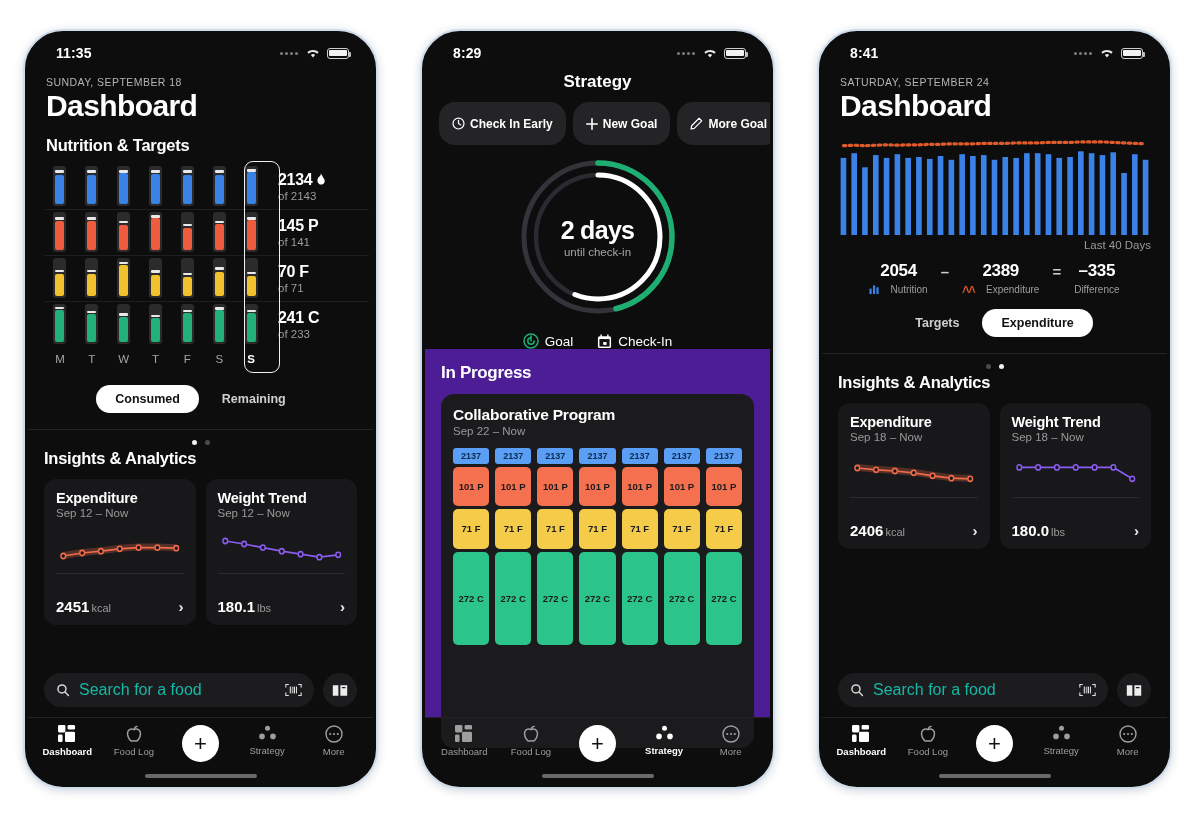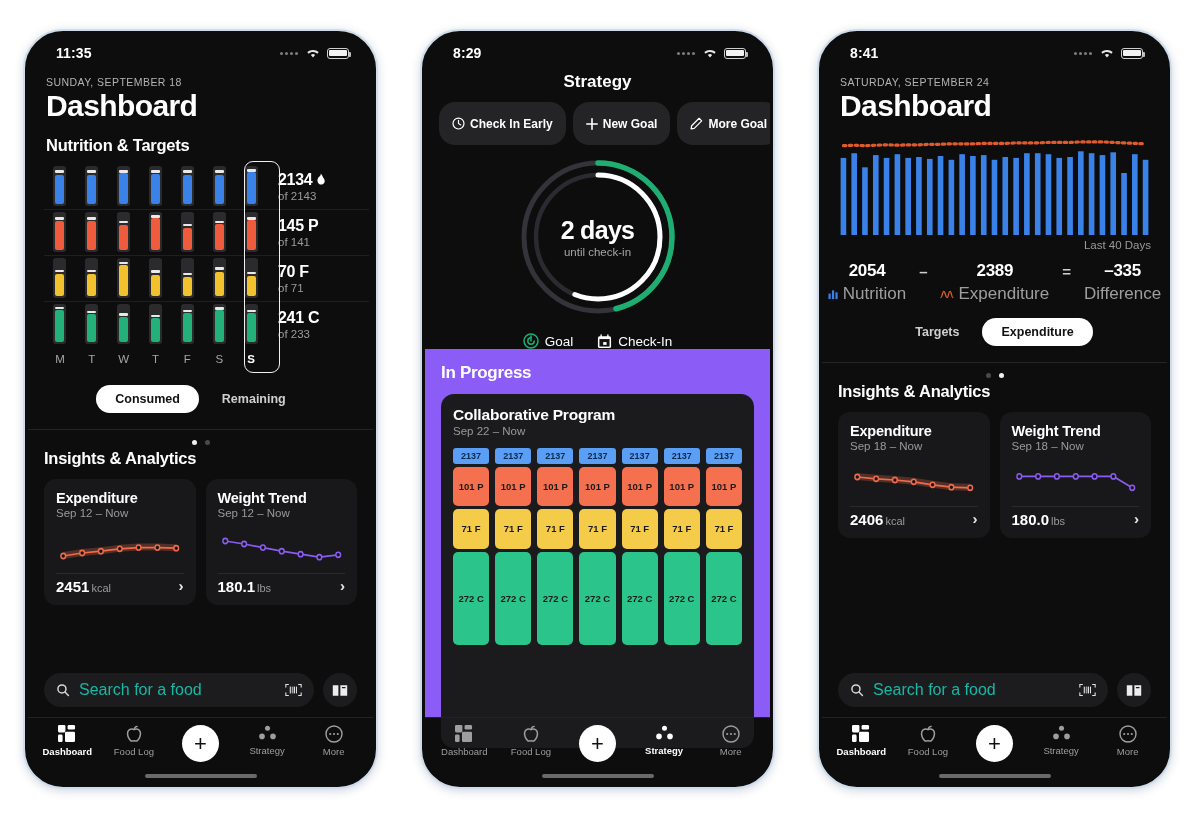--- a/index.html
+++ b/index.html
@@ -72,21 +72,21 @@
   .pagedots i { width:5px;height:5px;border-radius:50%;background:#4a4a4a;display:block;}
   .pagedots i.on { background:#f0f0f0; }
 
   
   .insights-wrap { padding: 0 16px; flex:0 0 auto;}
   .cards { display:flex; gap:10px; margin-top:11px; }
   .card { flex:1; background:#18181a; border-radius:12px; padding:11px 12px 0 12px; }
   .card-t { color:#fff; font-size:14.5px; font-weight:700; letter-spacing:-.2px;}
   .card-s { color:#9a9a9a; font-size:11.5px; margin-top:1px;}
   .card-chart { height:46px; margin-top:6px; }
-  .card-foot { border-top:1px solid #2a2a2d; margin-top:2px; padding:4px 0 10px; display:flex; justify-content:space-between;}
+  .card-foot { border-top:1px solid #2a2a2d; margin-top:2px; padding:24px 0 10px; display:flex; align-items:center; justify-content:space-between;}
   .card-val { color:#fff; font-size:15px; font-weight:700;}
   .card-val span { color:#9a9a9a; font-size:11px; font-weight:400; margin-left:2px;}
   .chev { color:#e8e8e8; font-size:15px; font-weight:700; line-height:1;}
 
   
   .bottom { margin-top:auto; flex:0 0 auto; }
   .searchrow { display:flex; align-items:center; gap:9px; padding:9px 16px 10px 16px;}
   .searchbar { flex:1; height:34px; background:#1c1c1e; border-radius:17px; display:flex; align-items:center; gap:9px; padding:0 12px;}
   .search-ph { color:#14b8a6; font-size:16px; flex:1; }
   .roundbtn { width:34px;height:34px;border-radius:50%;background:#1c1c1e;display:flex;align-items:center;justify-content:center;}
@@ -102,38 +102,38 @@
   .chiprow { display:flex; gap:7px; padding:10px 0 0 14px; overflow:hidden; flex:0 0 auto;}
   .chip { background:#242427; border-radius:16px; height:43px; display:flex; align-items:center; gap:5px; padding:0 13px; flex:0 0 auto;}
   .chip-lbl { color:#fff; font-size:12px; font-weight:600; white-space:nowrap;}
   .ringzone { display:flex; flex-direction:column; align-items:center; padding-top:8px; flex:0 0 auto;}
   .ring { width:168px;height:168px; position:relative;}
   .ring-center { position:absolute; inset:0; display:flex; flex-direction:column; align-items:center; justify-content:center;}
   .ring-big { color:#fff; font-size:25px; font-weight:700; letter-spacing:-.7px;}
   .ring-sub { color:#a6a6a6; font-size:11.5px; margin-top:1px;}
   .ringlegend { display:flex; gap:24px; margin-top:12px; align-items:center;}
   .rl { display:flex; align-items:center; gap:6px; color:#fff; font-size:13.5px; font-weight:500;}
-  .inprog { background:#8b5cf6; padding:14px 16px 0; flex:1 1 auto;}
+  .inprog { background:#4c1d95; padding:14px 16px 0; flex:1 1 auto;}
   .inprog-t { color:#fff; font-size:17px; font-weight:700; letter-spacing:-.3px;}
   .progcard { background:#1b1b1d; border-radius:13px; margin-top:11px; padding:12px 12px 0; height:100%;}
   .progcard-t { color:#fff; font-size:15.5px; font-weight:700; letter-spacing:-.2px;}
   .progcard-s { color:#9a9a9a; font-size:11.5px; margin-top:1px;}
   .blocks { display:flex; gap:6px; margin-top:11px;}
   .bcol { flex:1; display:flex; flex-direction:column; align-items:stretch; gap:3px;}
   .bpill { background:#5a9ef5; color:#0b2a4d; font-size:9px; font-weight:700; text-align:center; border-radius:3px; padding:3px 0; }
   .bblk { border-radius:5px; color:#1a1a1a; font-size:9.5px; font-weight:700; display:flex; align-items:center; justify-content:center;}
 
   
   .energy { padding: 6px 16px 0; flex:0 0 auto;}
   .ebars { height:108px; position:relative; }
   .eb-caption { text-align:right; color:#9a9a9a; font-size:11.5px; margin-top:2px;}
   .eqrow { display:flex; justify-content:center; align-items:flex-start; gap:13px; margin-top:10px;}
   .eq-col { display:flex; flex-direction:column; align-items:center; }
   .eq-num { color:#fff; font-size:17px; font-weight:700; letter-spacing:-.3px;}
-  .eq-lbl { color:#9e9e9e; font-size:17px; margin-top:3px; display:flex; align-items:center; gap:4px;}
+  .eq-lbl { color:#9e9e9e; font-size:10px; margin-top:3px; display:flex; align-items:center; gap:10px;}
   .eq-op { color:#cfcfcf; font-size:15px; font-weight:600; padding-top:2px;}
 </style>
 </head>
 <body>
 
 <div class="stage">
 
   <div class="phone">
    <div class="screen">
     <div class="statusbar">

